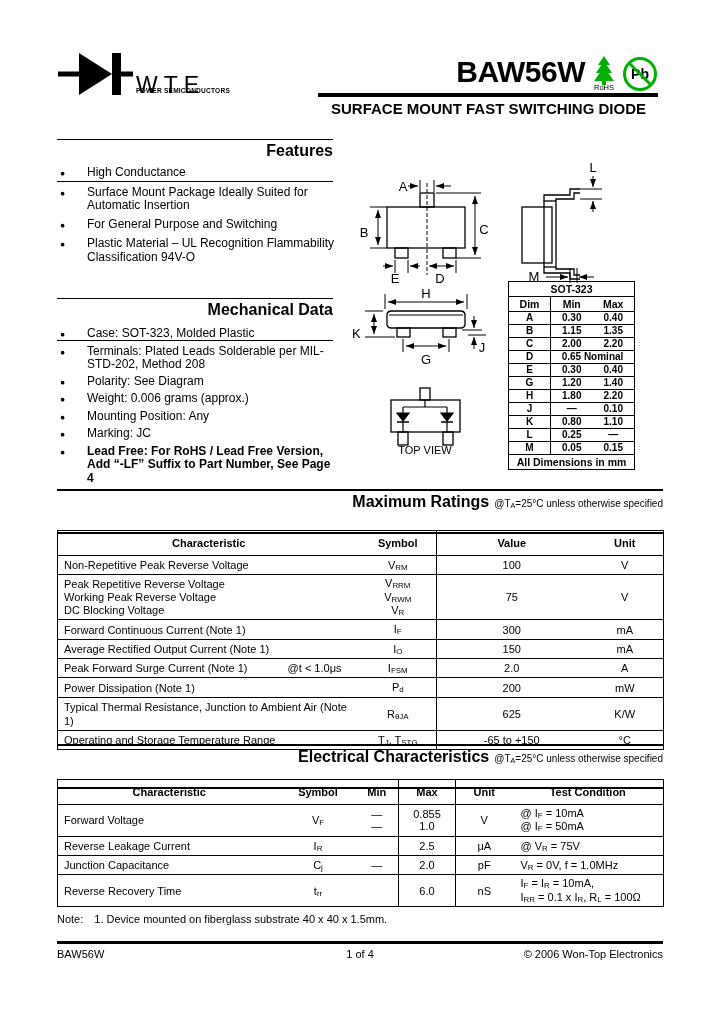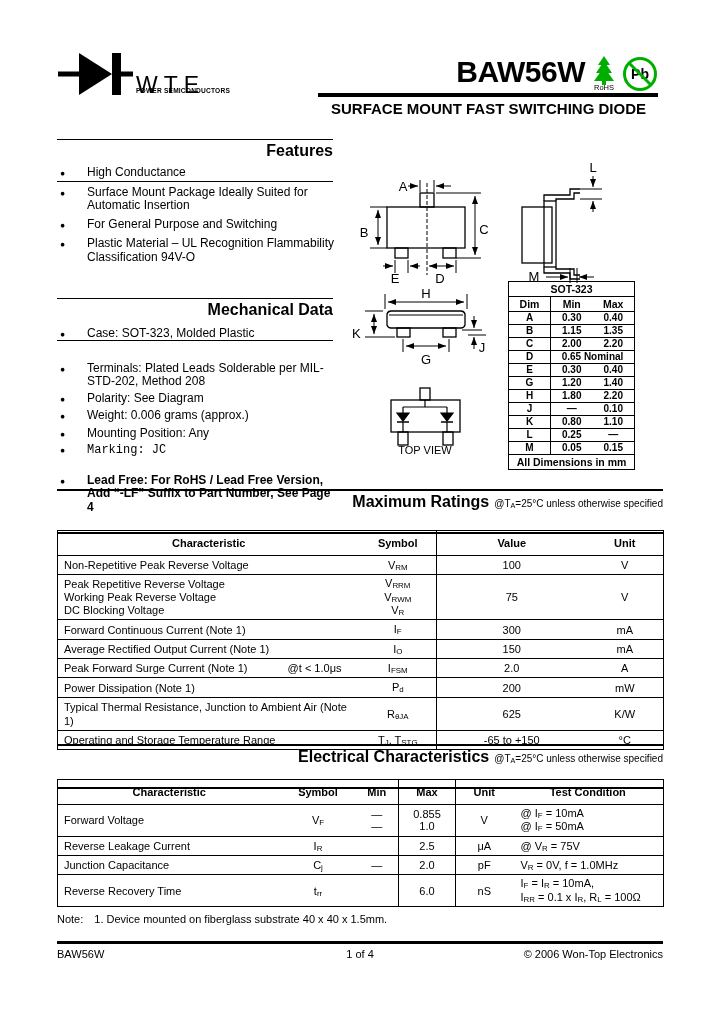--- a/index.html
+++ b/index.html
@@ -120,41 +120,41 @@
   <div class="item">
       <span class="bullet-dot"></span>
       <span class="item-text">Plastic Material – UL Recognition Flammability Classification 94V-O</span>
     </div>
 </div>
 
 <div class="section-head small-head" style="top:298px;">
   <span class="head-title">Mechanical Data</span>
 </div>
 <div class="bullets" style="top:327px;margin-bottom:4px;">
-  <div class="item" style="margin-bottom:20px;">
+  <div class="item" style="margin-bottom:3px;">
       <span class="bullet-dot"></span>
       <span class="item-text">Case: SOT-323, Molded Plastic</span>
     </div>
   <div class="item" style="margin-bottom:3px;">
       <span class="bullet-dot"></span>
       <span class="item-text">Terminals: Plated Leads Solderable per MIL-STD-202, Method 208</span>
     </div>
   <div class="item" style="margin-bottom:3px;">
       <span class="bullet-dot"></span>
       <span class="item-text">Polarity: See Diagram</span>
     </div>
   <div class="item" style="margin-bottom:3px;">
       <span class="bullet-dot"></span>
       <span class="item-text">Weight: 0.006 grams (approx.)</span>
     </div>
   <div class="item" style="margin-bottom:3px;">
       <span class="bullet-dot"></span>
       <span class="item-text">Mounting Position: Any</span>
     </div>
-  <div class="item" style="margin-bottom:15px;font-family:Liberation Mono, monospace;">
+  <div class="item" style="margin-bottom:3px;">
       <span class="bullet-dot"></span>
       <span class="item-text">Marking: JC</span>
     </div>
   <div class="item" style="margin-bottom:3px;">
       <span class="bullet-dot"></span>
       <span class="item-text bold-item">Lead Free: For RoHS / Lead Free Version, Add “-LF” Suffix to Part Number, See Page 4</span>
     </div>
 </div>
 
 <svg class="pkg-svg" width="320" height="315" viewBox="0 0 320 315">

